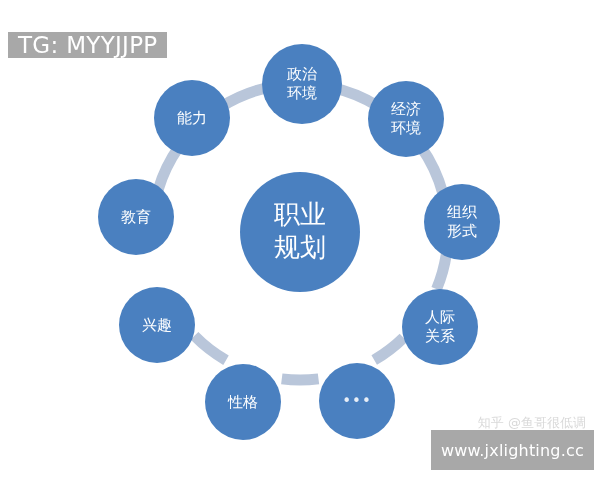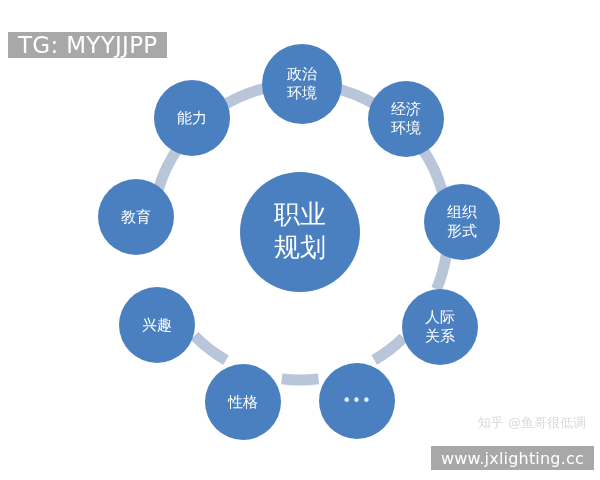--- a/index.html
+++ b/index.html
@@ -63,21 +63,21 @@
     top: 8px;
     height: 26px;
     padding: 0 10px;
     font-size: 23px;
     letter-spacing: 0.3px;
     margin-top: 24px;
   }
   #wm-url {
     right: 6px;
     bottom: 10px;
-    height: 24px;
+    height: 40px;
     padding: 0 10px;
     font-size: 16px;
     letter-spacing: 0.2px;
   }
   #wm-zhihu {
     position: absolute;
     right: 14px;
     bottom: 48px;
     font-size: 13px;
     color: #d9d9d9;

